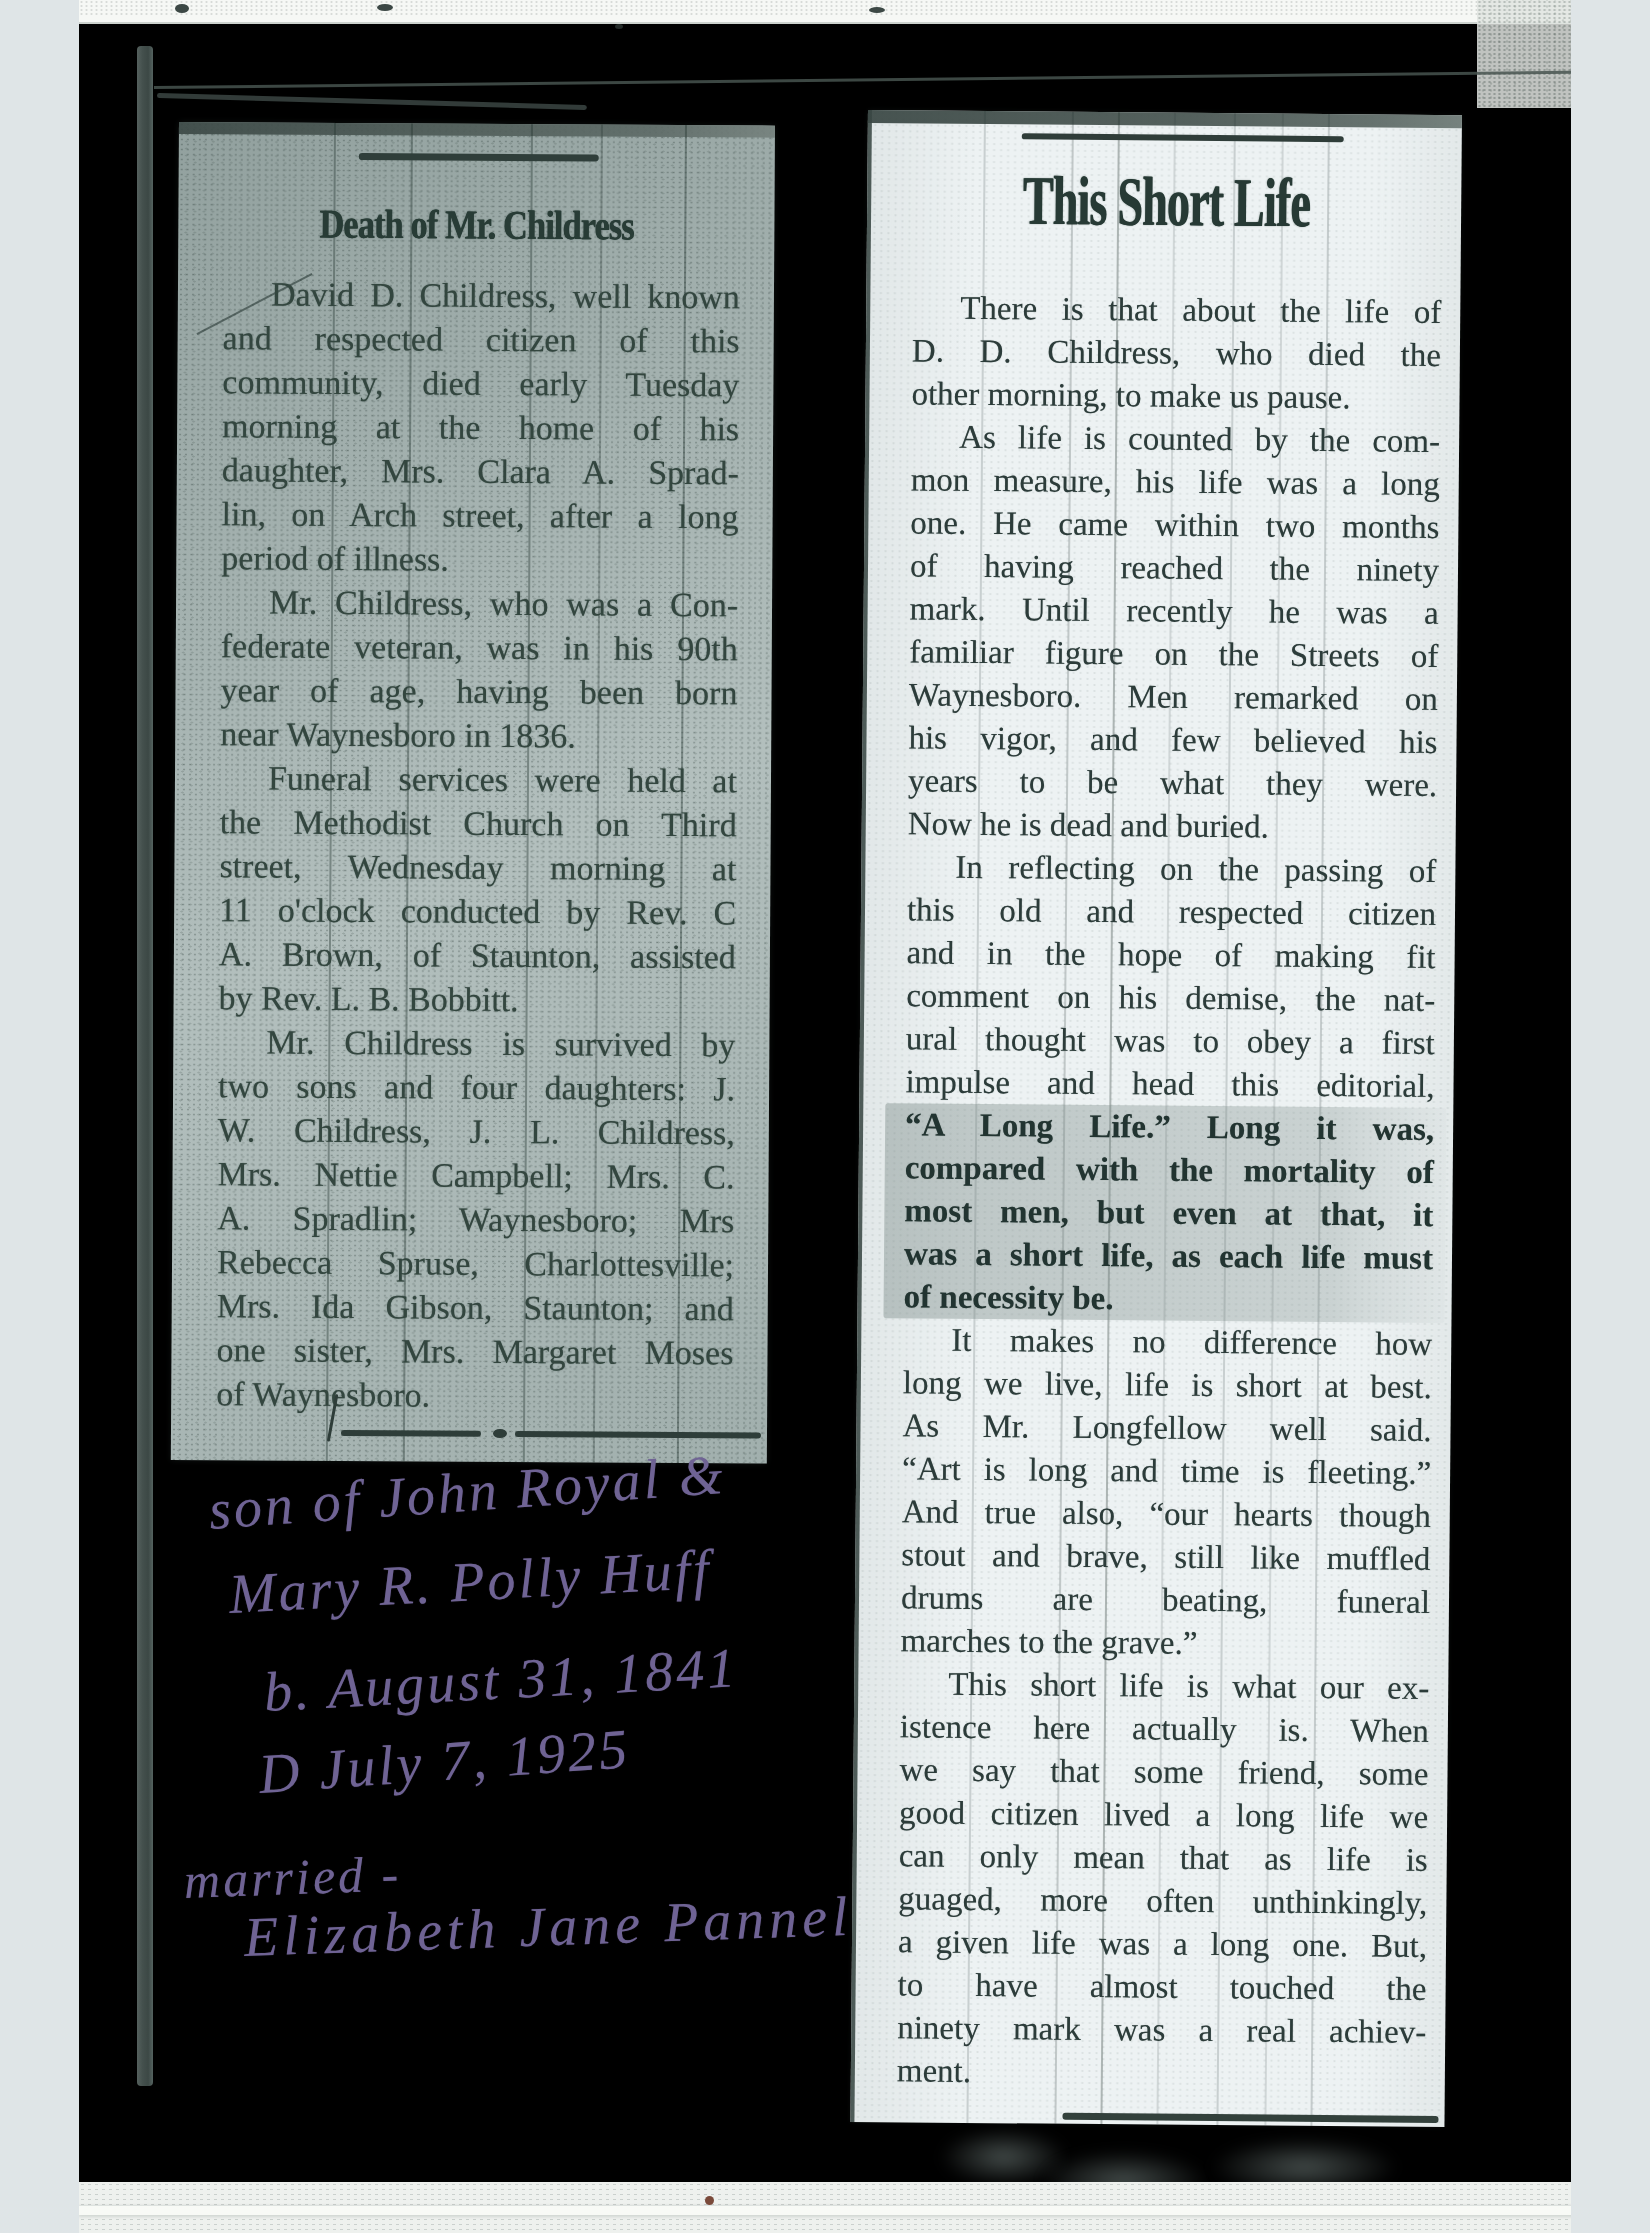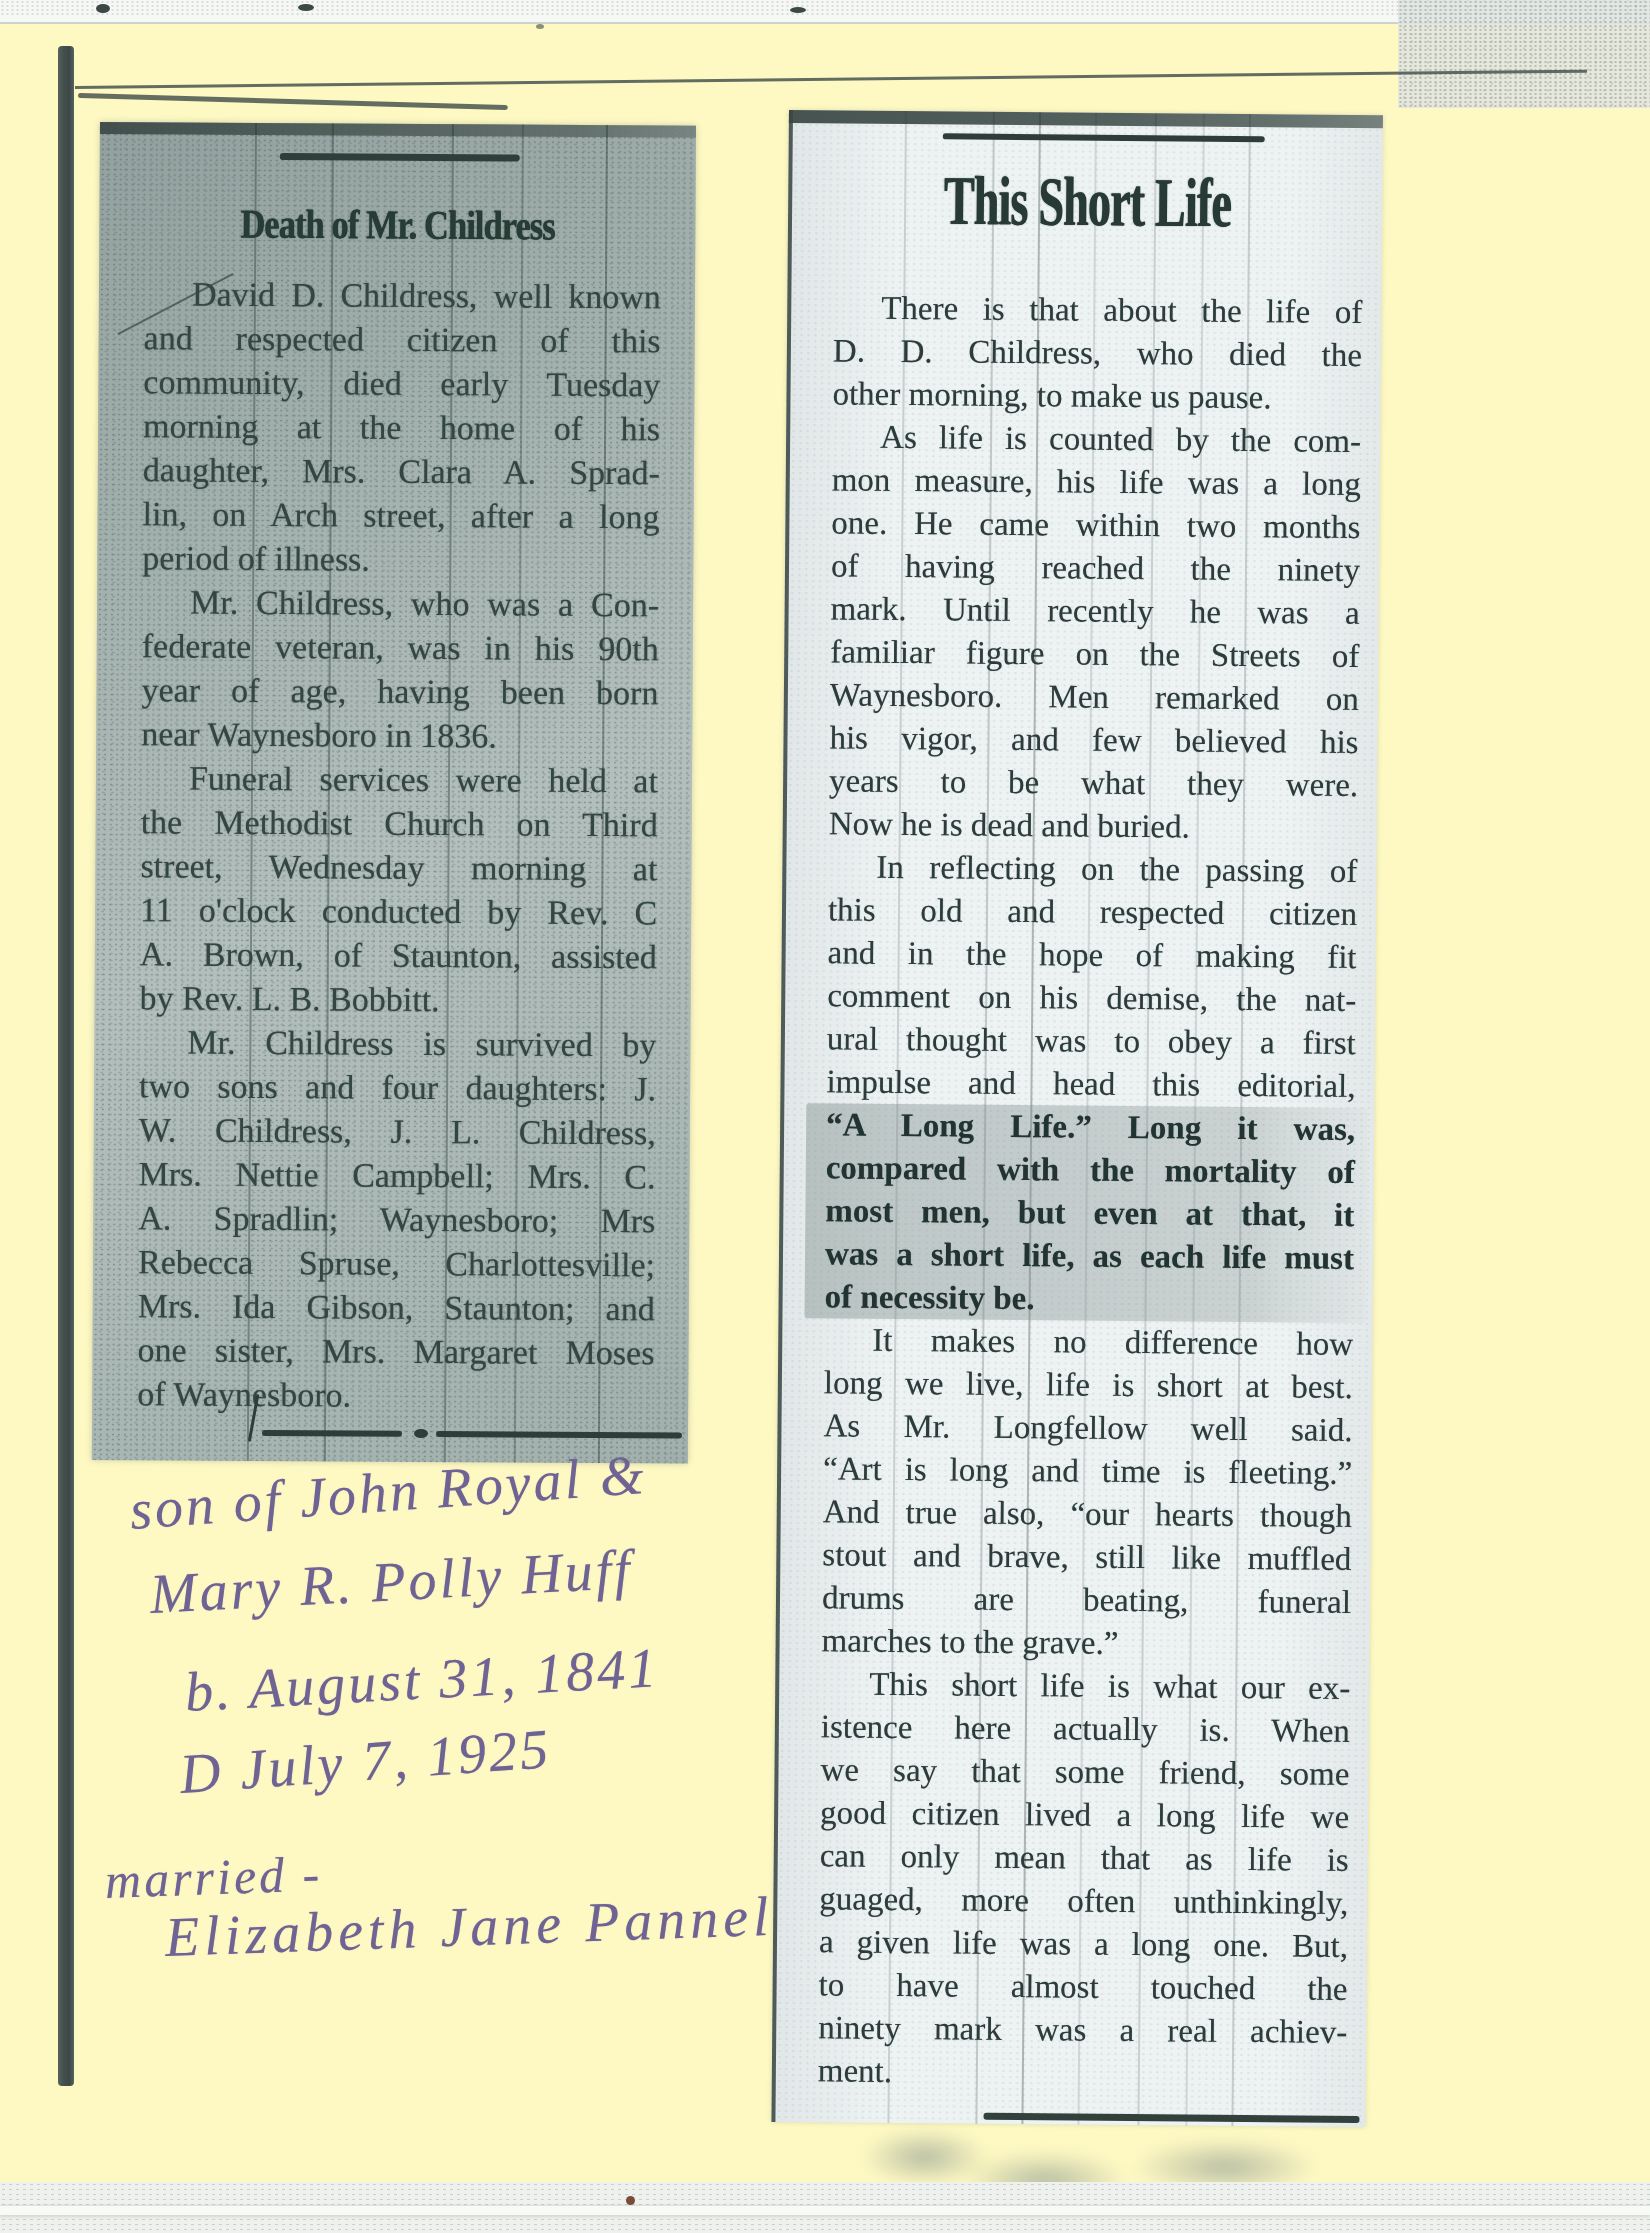--- a/index.html
+++ b/index.html
@@ -1,17 +1,17 @@
 <!DOCTYPE html>
 <html><head>
 <meta charset="utf-8">
 <style>
   html,body{margin:0;padding:0;background:#dfe5e7;}
-  .page{position:relative;width:1650px;height:2233px;margin:0 auto;overflow:hidden;
-        background:#fef9c3;font-family:"Liberation Serif","DejaVu Serif",serif;}
+  .page{position:relative;width:1492px;height:2233px;margin:0 auto;overflow:hidden;
+        background:#000000;font-family:"Liberation Serif","DejaVu Serif",serif;}
 
   
   .top-white{position:absolute;left:0;top:0;width:1650px;height:24px;background:#f6f8f5;}
   .top-white:after{content:"";position:absolute;left:0;bottom:0;width:100%;height:2px;background:#c2c8c4;opacity:.8;}
   .top-noise{position:absolute;left:0;top:0;width:1650px;height:16px;
      background-image:radial-gradient(rgba(70,85,80,.35) 1px,transparent 1.3px);
      background-size:5px 4px;opacity:.5;}
   .corner-noise{position:absolute;left:1398px;top:0;width:252px;height:108px;
      background-color:#e2e6e2;
      background-image:radial-gradient(rgba(90,105,100,.38) 1px,transparent 1.4px),

